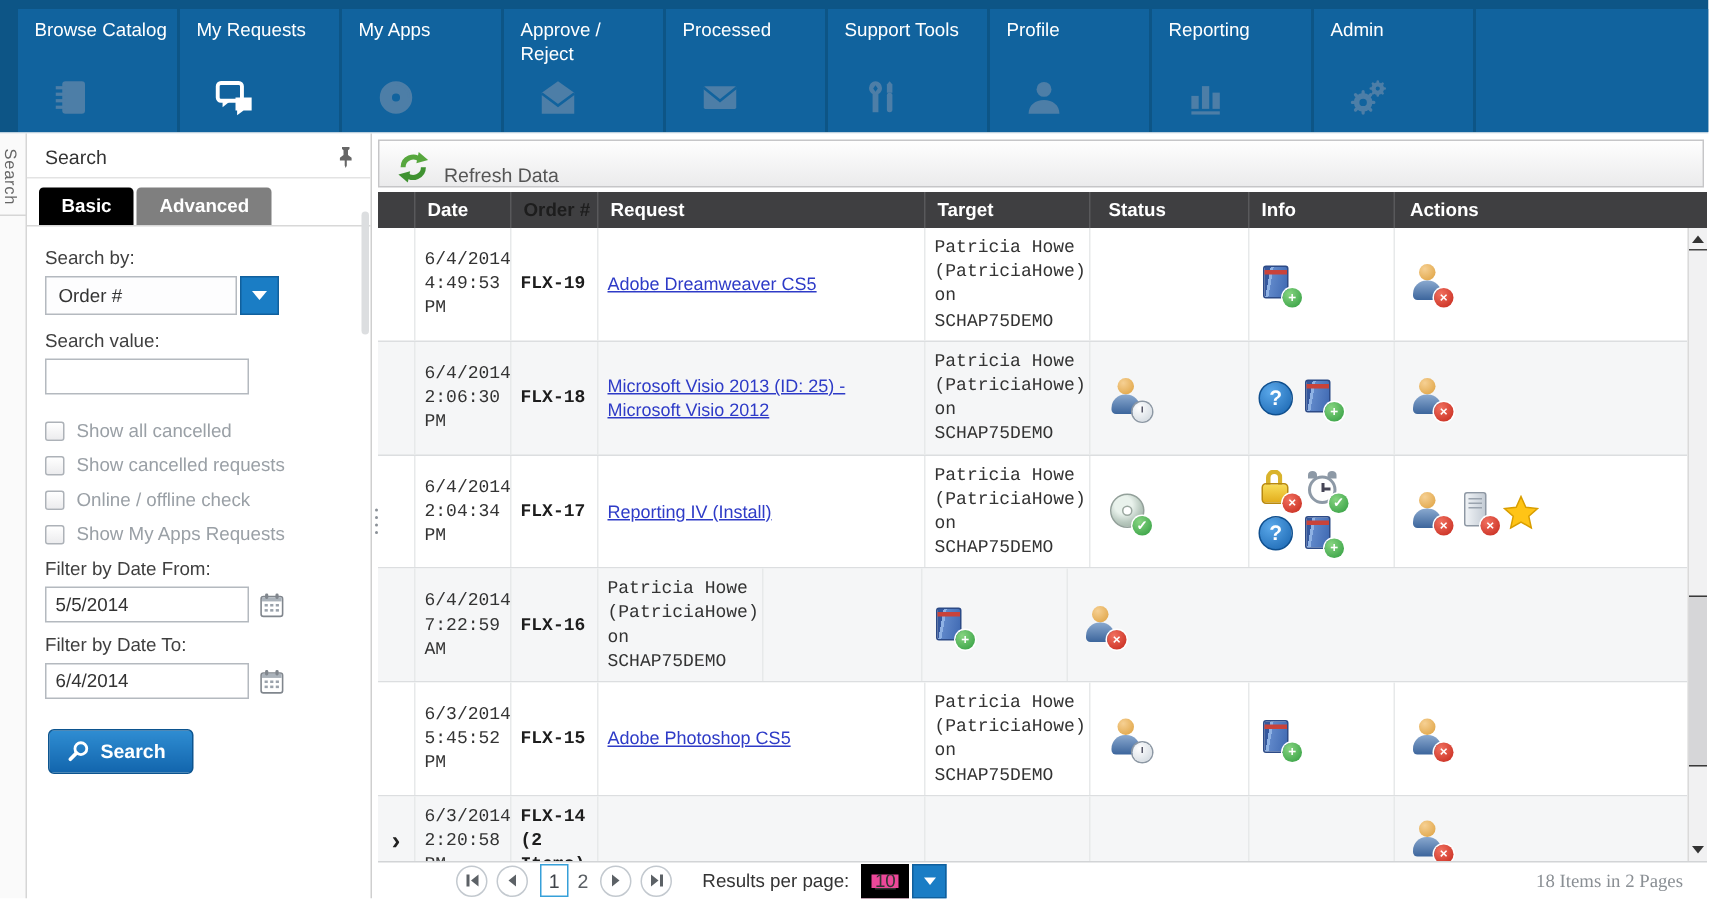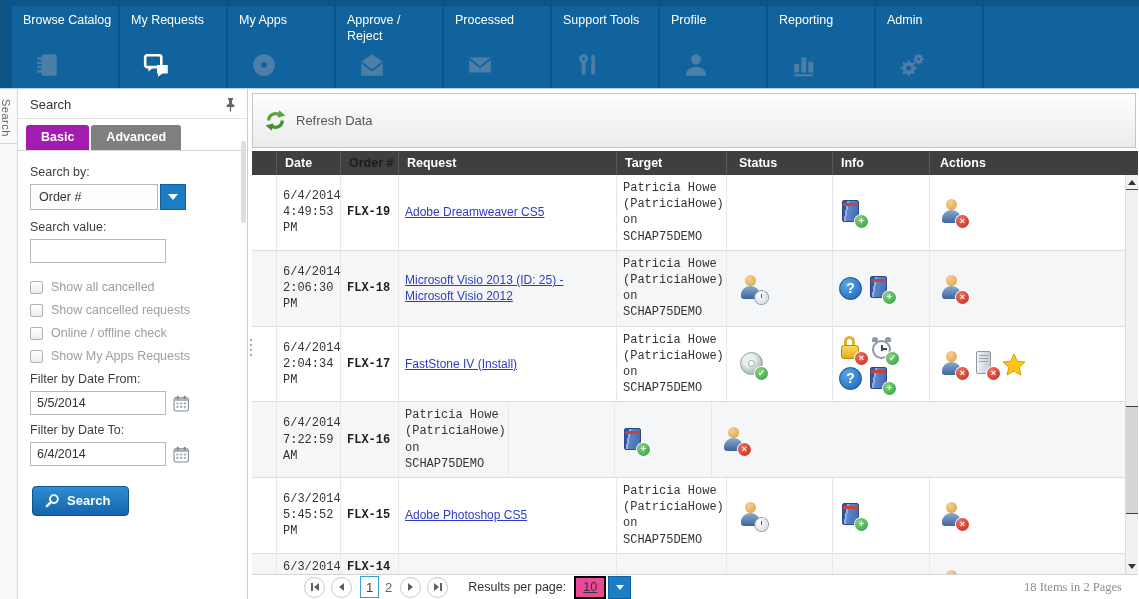--- a/index.html
+++ b/index.html
@@ -29,21 +29,21 @@
 
   
   .sidebar { width:230px; flex:none; background:#fff; border-right:1px solid #cfcfcf;
     position:relative; font-size:12.5px; }
   .side-title { display:flex; align-items:center; justify-content:space-between;
     padding:8px 10px 6px 12px; border-bottom:1px solid #e3e3e3; color:#333; font-size:13px; }
   .pin-btn { cursor:pointer; line-height:0; }
   .side-tabs { display:flex; gap:2px; padding:6px 0 0 8px; border-bottom:1px solid #d8d8d8; }
   .stab { padding:5px 15px 6px; font-weight:bold; font-size:12.5px; color:#fff;
     border-radius:3px 3px 0 0; cursor:pointer; }
-  .stab.active { background:#a21caf; }
+  .stab.active { background:#000000; }
   .stab.inactive { background:#7f7f7f; }
   .side-body { padding:12px 10px 0 12px; }
   .flabel { color:#3f3f3f; margin:2px 0 5px; }
   .combo { display:flex; align-items:stretch; margin-bottom:10px; }
   .combo-box { width:128px; height:26px; border:1px solid #b4b9bf; background:#fdfdfe;
     display:flex; align-items:center; padding-left:8px; color:#333; }
   .dd-btn { width:26px; height:26px; margin-left:2px; background:#1a7dc5; border:1px solid #10609d;
     display:flex; align-items:center; justify-content:center; cursor:pointer; }
   .dd-tri { width:0; height:0; border-left:5px solid transparent; border-right:5px solid transparent;
     border-top:6px solid #fff; }
@@ -60,22 +60,22 @@
     color:#fff; font-weight:bold; font-size:13px; padding:6px 18px 7px 12px; cursor:pointer; }
   .side-thumb { position:absolute; right:1px; top:52px; width:5px; height:82px;
     background:#dcdee0; border-radius:3px; }
   .split-dots { position:absolute; right:-5px; top:250px; display:flex; flex-direction:column;
     gap:3px; z-index:5; }
   .split-dots i { width:2px; height:2px; background:#8a9097; border-radius:50%; }
 
   
   .main { flex:1; min-width:0; display:flex; flex-direction:column; background:#fff;
     padding:4px 1px 0 4px; }
-  .refresh-bar { height:55px; flex:none; border:1px solid #c6c6c8;
-    background:linear-gradient(#fefefe,#ebebec); display:flex; align-items:center;
+  .refresh-bar { height:32px; flex:none; border:1px solid #c6c6c8;
+    background:linear-gradient(#fefefe,#ebebec); display:flex; align-items:flex-end;
     padding-left:10px; gap:8px; margin-right:2px; }
   .refresh-label { color:#555; font-size:13px; }
 
   .grid { flex:1; min-height:0; display:flex; flex-direction:column; position:relative; margin-top:3px; }
   .ghead { height:24px; flex:none; background:#3f3f41; display:flex; color:#fff;
     font-size:12.5px; font-weight:bold; }
   .hc { display:flex; align-items:center; padding-left:8px; border-right:1px solid #59595b; }
   .rows { flex:1; min-height:0; overflow:hidden; margin-right:13px; }
   .trow { display:flex; border-bottom:1px solid #dcdee0; background:#fff; }
   .trow.alt { background:#f5f6f7; }
@@ -118,21 +118,21 @@
     border-right:5px solid #5c6166; }
   .tr { width:0;height:0;border-top:4px solid transparent;border-bottom:4px solid transparent;
     border-left:5px solid #5c6166; }
   .pbar { width:2px; height:8px; background:#5c6166; }
   .pnum-cur { min-width:19px; height:22px; border:1px solid #36a0d9; background:#fff;
     display:flex; align-items:center; justify-content:center; color:#3f4349; font-size:13px;
     margin:0 4px 0 2px; cursor:default; }
   .pnum { color:#5c6166; font-size:13px; margin:0 8px 0 2px; cursor:pointer; }
   .rpp-label { margin-left:14px; color:#333; font-size:12.5px; }
   .rpp-combo { display:flex; margin-left:8px; }
-  .rpp-box { width:32px; height:23px; border:2px solid #000000; background:#ec4899;
+  .rpp-box { width:32px; height:23px; border:7px solid #000000; background:#ec4899;
     display:flex; align-items:center; justify-content:center; font-size:12.5px; color:#333;text-decoration:underline; }
   .rpp-btn { width:23px; height:23px; margin-left:2px; background:#1a7dc5; border:1px solid #10609d;
     display:flex; align-items:center; justify-content:center; cursor:pointer; }
   .rpp-btn .dd-tri { border-left-width:4px; border-right-width:4px; border-top-width:5px; }
   .pg-summary { position:absolute; right:16px; color:#8a8f94; font-size:12.5px;font-family:Liberation Serif, serif; }
 
   
   .ic { position:relative; width:26px; height:26px; display:inline-block; flex:none; }
   .bdg { position:absolute; right:-3px; bottom:-3px; width:13px; height:13px; border-radius:50%;
     color:#fff; font-size:9px; line-height:13px; text-align:center; font-weight:bold;
@@ -514,21 +514,21 @@
 
           <div class="trow r3">
             <div class="c c-exp"></div>
             <div class="c c-date">
                 <div class="wrap">6/4/2014 2:04:34 PM</div>
               </div>
             <div class="c c-order">
                 <div class="wrap">FLX-17</div>
               </div>
             <div class="c c-req">
-                <a class="lnk">FastStone IV (Install)</a>
+                <a class="lnk">Reporting IV (Install)</a>
               </div>
             <div class="c c-target">
                 <div class="wrap">Patricia Howe (PatriciaHowe) on SCHAP75DEMO</div>
               </div>
             <div class="c c-status">
                 <div class="icwrap">
               <span class="ic ic-disc">
                     <span class="plate"></span>
                     <span class="hole"></span>
                     <span class="bdg bdg-green">✓</span>

